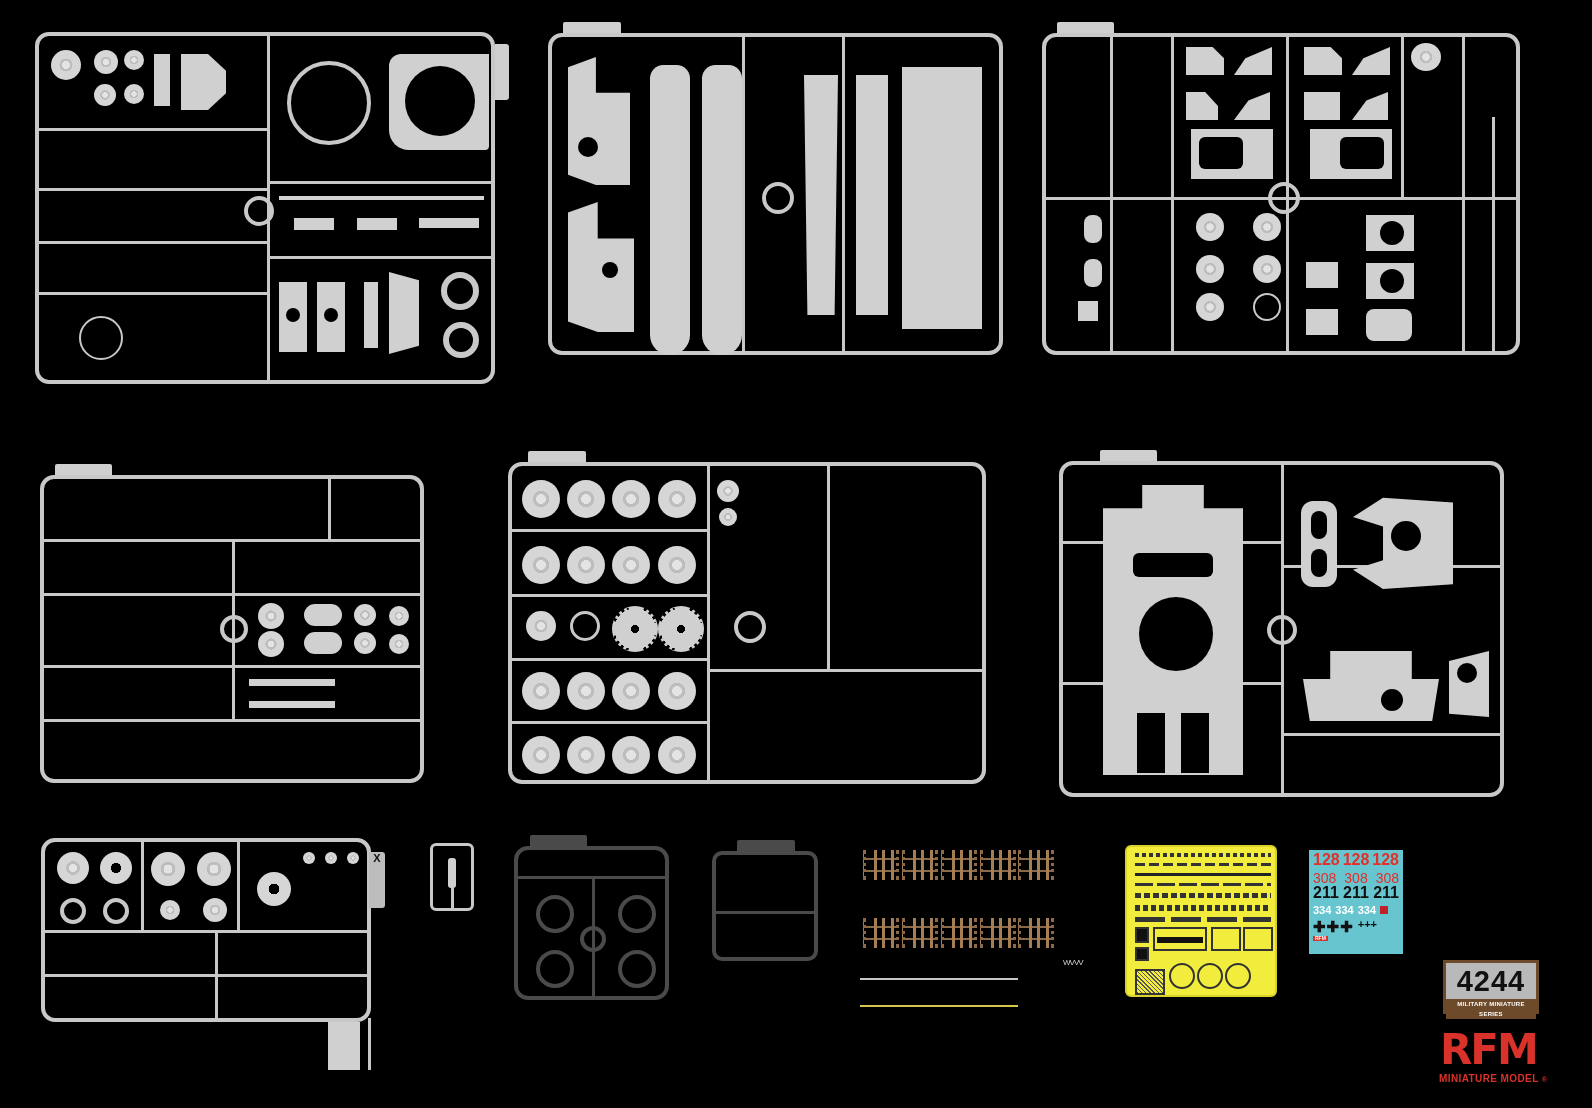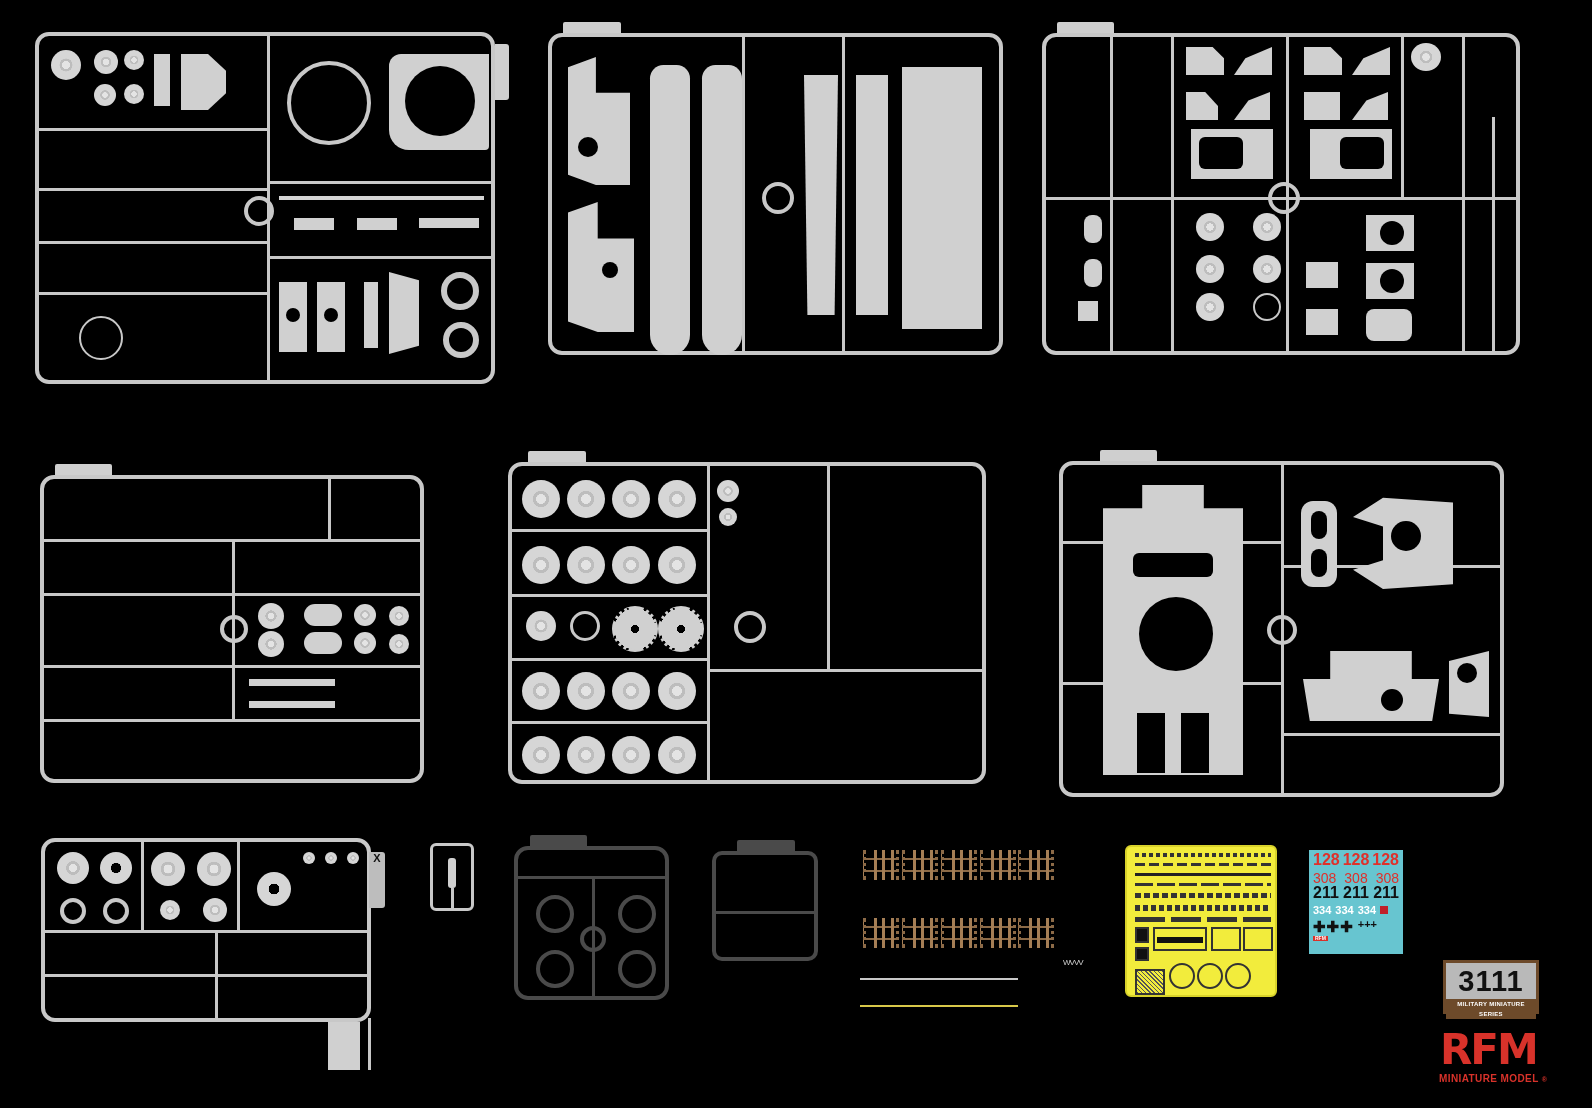--- a/index.html
+++ b/index.html
@@ -332,21 +332,21 @@
   <div class="row" style="justify-content:flex-start;gap:4px;margin-top:3px;">
     <span style="color:#111;font-size:15px;letter-spacing:1px;">✚✚✚</span>
     <span style="color:#111;font-size:11px;">+++</span>
   </div>
   <div class="row" style="justify-content:flex-start;margin-top:2px;">
     <span style="background:#d8322a;color:#fff;font-size:5px;padding:0 2px;">RFM</span>
   </div>
 </div>
 
 <div class="badge" style="left:1443px;top:960px;width:96px;height:54px;">
-  <div class="badge-num">3111</div>
+  <div class="badge-num">4244</div>
   <div class="badge-strip">MILITARY MINIATURE SERIES</div>
 </div>
 
 <div class="logo-mark" style="left:1440px;top:1030px;">RFM</div>
 <div class="logo-text" style="left:1439px;top:1073px;">
   <span>MINIATURE MODEL</span>
   <span style="font-size:7px;">®</span>
 </div>
 
 </body></html>

